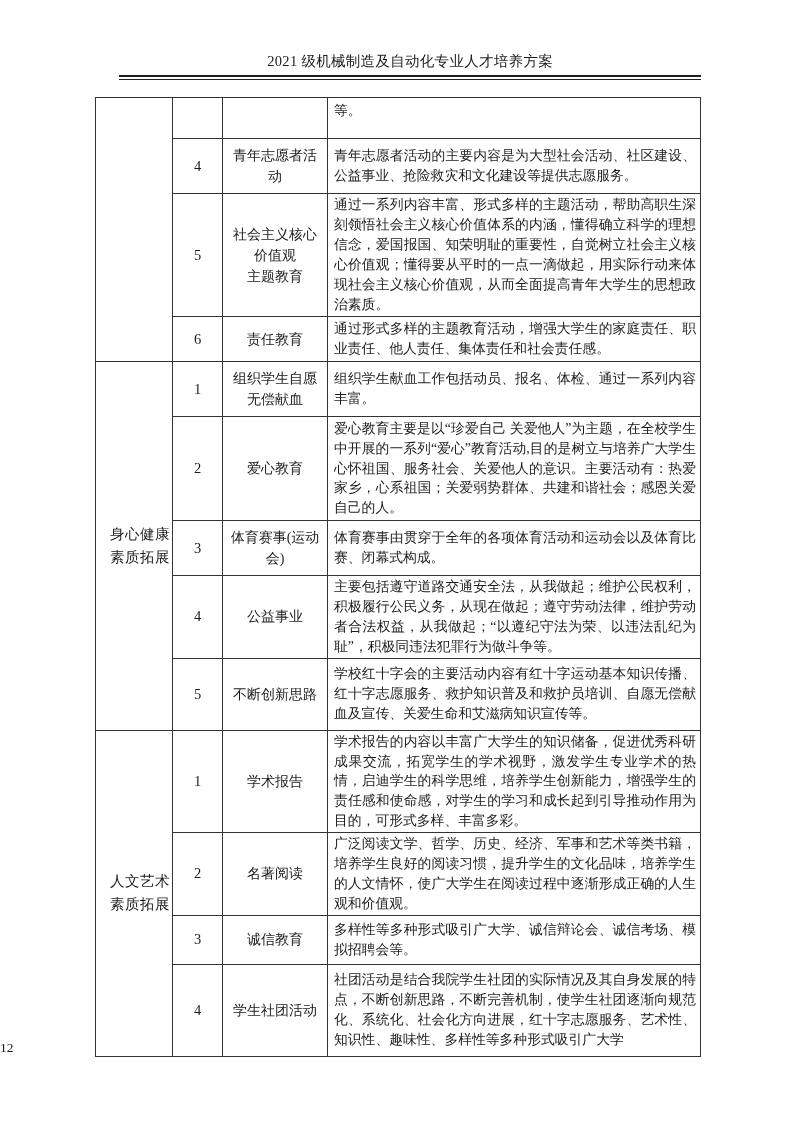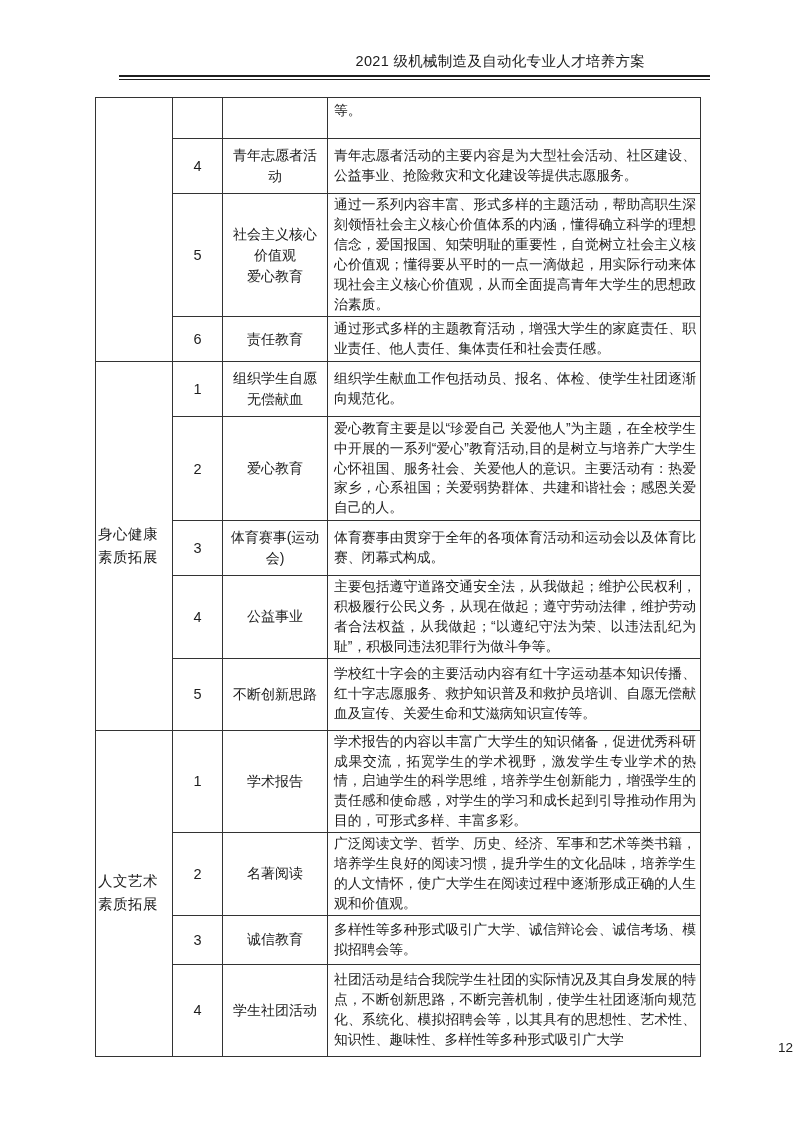--- a/index.html
+++ b/index.html
@@ -1,21 +1,21 @@
 <!DOCTYPE html>
 <html><head>
 <meta charset="utf-8">
 <style>
   html, body { margin: 0; padding: 0; background: #ffffff; }
   .page {
     position: relative;
-    width: 793px;
+    width: 701px;
     height: 1122px;
     background: #ffffff;
-    font-family: Liberation Sans, sans-serif;
+    font-family: Liberation Serif, serif;
     color: #1c1c1c;
     overflow: hidden;
   }
   .header-title {
     position: absolute;
     top: 52px;
     right: 148px;
     font-size: 14.5px;
     letter-spacing: 0.3px;
     white-space: nowrap;
@@ -36,21 +36,21 @@
     width: 605px;
     border-collapse: collapse;
     table-layout: fixed;
   }
   table.activities td {
     border: 1px solid #333333;
     vertical-align: middle;
     overflow: hidden;
   }
   td.cat {
-    text-align: left;
+    text-align: right;
     font-size: 14.5px;
     line-height: 23px;
     white-space: pre-line;
     letter-spacing: 0.5px;
     padding: 2px;
     margin-top: 7px;
   }
   td.num {
     text-align: center;
     font-size: 14.5px;
@@ -68,21 +68,21 @@
     font-size: 13.8px;
     line-height: 19.9px;
     padding: 1px 4px 1px 6px;
   }
   td.desc.top { vertical-align: top; padding-top: 3px; }
   .page-number {
     position: absolute;
     top: 1040px;
     left: 0;
     width: 100%;
-    text-align: right;
+    text-align: left;
     font-size: 13.5px;
   }
 </style>
 </head>
 <body>
 
 <div class="page">
 
   <div class="header-title">2021 级机械制造及自动化专业人才培养方案</div>
   <div class="header-rule"></div>
@@ -105,36 +105,36 @@
       <tr style="height:52px">
         <td class="num">4</td>
         <td class="name">青年志愿者活
 动</td>
         <td class="desc">青年志愿者活动的主要内容是为大型社会活动、社区建设、公益事业、抢险救灾和文化建设等提供志愿服务。</td>
       </tr>
       <tr style="height:123px">
         <td class="num">5</td>
         <td class="name">社会主义核心
 价值观
-爱心教育</td>
+主题教育</td>
         <td class="desc">通过一系列内容丰富、形式多样的主题活动，帮助高职生深刻领悟社会主义核心价值体系的内涵，懂得确立科学的理想信念，爱国报国、知荣明耻的重要性，自觉树立社会主义核心价值观；懂得要从平时的一点一滴做起，用实际行动来体现社会主义核心价值观，从而全面提高青年大学生的思想政治素质。</td>
       </tr>
       <tr style="height:45px">
         <td class="num">6</td>
         <td class="name">责任教育</td>
         <td class="desc">通过形式多样的主题教育活动，增强大学生的家庭责任、职业责任、他人责任、集体责任和社会责任感。</td>
       </tr>
 
       <tr style="height:50px">
         <td class="cat" rowspan="5">身心健康
 素质拓展</td>
         <td class="num">1</td>
         <td class="name">组织学生自愿
 无偿献血</td>
-        <td class="desc">组织学生献血工作包括动员、报名、体检、使学生社团逐渐向规范化。</td>
+        <td class="desc">组织学生献血工作包括动员、报名、体检、通过一系列内容丰富。</td>
       </tr>
       <tr style="height:104px">
         <td class="num">2</td>
         <td class="name">爱心教育</td>
         <td class="desc">爱心教育主要是以“珍爱自己 关爱他人”为主题，在全校学生中开展的一系列“爱心”教育活动,目的是树立与培养广大学生心怀祖国、服务社会、关爱他人的意识。主要活动有：热爱家乡，心系祖国；关爱弱势群体、共建和谐社会；感恩关爱自己的人。</td>
       </tr>
       <tr style="height:46px">
         <td class="num">3</td>
         <td class="name">体育赛事(运动
 会)</td>
@@ -164,20 +164,20 @@
         <td class="desc">广泛阅读文学、哲学、历史、经济、军事和艺术等类书籍，培养学生良好的阅读习惯，提升学生的文化品味，培养学生的人文情怀，使广大学生在阅读过程中逐渐形成正确的人生观和价值观。</td>
       </tr>
       <tr style="height:49px">
         <td class="num">3</td>
         <td class="name">诚信教育</td>
         <td class="desc">多样性等多种形式吸引广大学、诚信辩论会、诚信考场、模拟招聘会等。</td>
       </tr>
       <tr style="height:92px">
         <td class="num">4</td>
         <td class="name">学生社团活动</td>
-        <td class="desc">社团活动是结合我院学生社团的实际情况及其自身发展的特点，不断创新思路，不断完善机制，使学生社团逐渐向规范化、系统化、模拟招聘会等，以其具有的思想性、艺术性、知识性、趣味性、多样性等多种形式吸引广大学</td>
+        <td class="desc">社团活动是结合我院学生社团的实际情况及其自身发展的特点，不断创新思路，不断完善机制，使学生社团逐渐向规范化、系统化、社会化方向进展，红十字志愿服务、艺术性、知识性、趣味性、多样性等多种形式吸引广大学</td>
       </tr>
     </tbody>
   </table>
 
   <div class="page-number">12</div>
 
 </div>
 
 </body></html>

